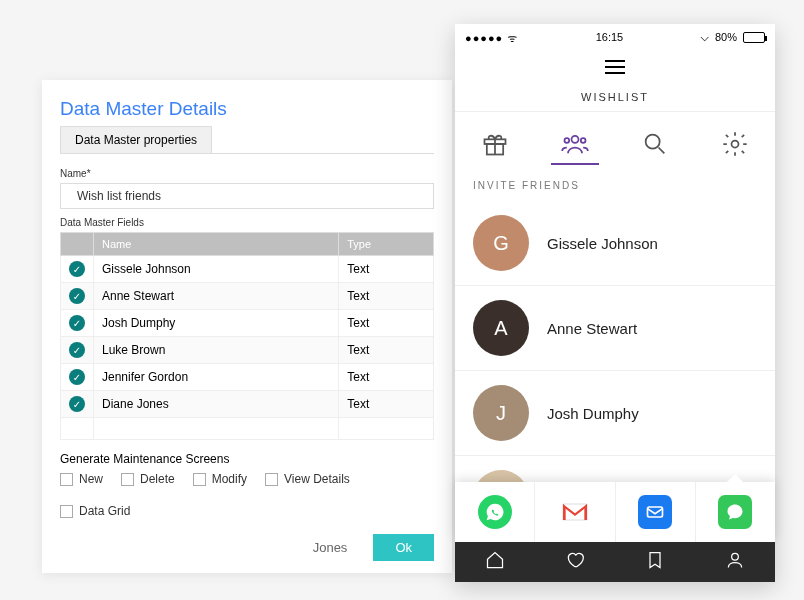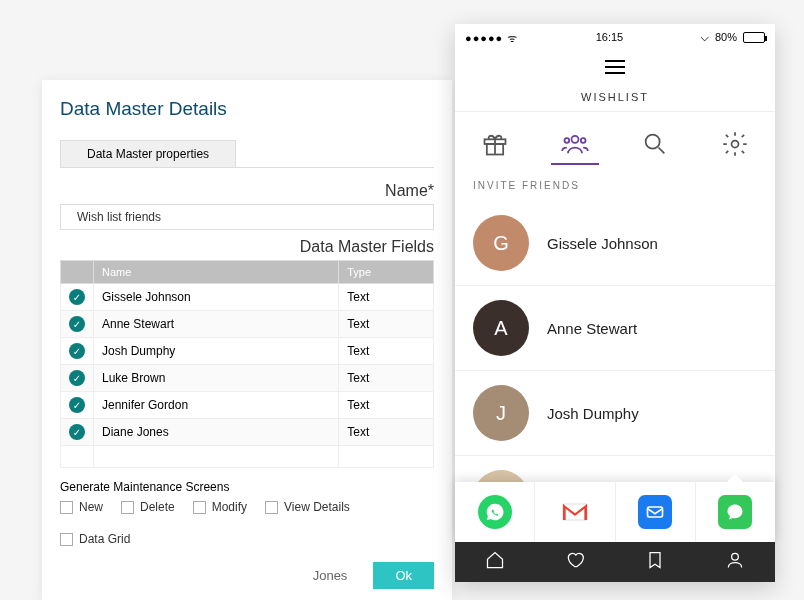--- a/index.html
+++ b/index.html
@@ -1,23 +1,23 @@
 <!DOCTYPE html>
 <html><head>
 <meta charset="utf-8">
 <style>
 * { box-sizing: border-box; margin: 0; padding: 0; }
 body { font-family: -apple-system, "Segoe UI", Arial, sans-serif; background: #f5f5f5; width: 804px; height: 600px; position: relative; overflow: hidden; }
 
 
 .dialog { position: absolute; left: 42px; top: 80px; width: 410px; background: #fff; box-shadow: 0 2px 12px rgba(0,0,0,.08); padding: 18px 18px 12px 18px; }
-.dialog-title { font-size: 19px; font-weight: 300; color: #0c4a6e; margin-bottom: 20px; }
-.tab { display: inline-block; background: #f0f0f0; padding: 6px 26px; font-size: 12px; border: 1px solid #ddd; border-bottom: none; }
+.dialog-title { font-size: 19px; font-weight: 300; color: #3b82f6; margin-bottom: 6px; }
+.tab { display: inline-block; background: #f0f0f0; padding: 6px 14px; font-size: 12px; border: 1px solid #ddd; border-bottom: none; }
 .tab-line { border-bottom: 1px solid #ddd; margin-bottom: 14px; }
-.field-label { font-size: 16px; color: #333; margin: 8px 0 4px; text-align: right; }
+.field-label { font-size: 10px; color: #333; margin: 8px 0 4px; }
 .input { width: 100%; border: 1px solid #ddd; font-size: 12px; padding: 5px 16px; color: #333; background: #fff; }
 .table { width: 100%; border-collapse: collapse; margin-top: 4px; }
 .table th { background: #bfbfbf; color: #fff; font-size: 11px; font-weight: 400; text-align: left; padding: 5px 8px; border: 1px solid #ddd; }
 .th-check { width: 28px; }
 .table td { font-size: 12px; padding: 5px 8px; border: 1px solid #eee; background: #fff; }
 .table tr:nth-child(even) td { background: #fafafa; }
 .check-circle { width: 16px; height: 16px; border-radius: 50%; background: #0a7d7d; display: inline-flex; align-items: center; justify-content: center; color: #fff; font-size: 10px; }
 .table tr.empty td { height: 22px; background: #fff; }
 .section-label { font-size: 12px; margin: 12px 0 6px; }
 .checkbox-row { display: flex; gap: 18px; flex-wrap: wrap; font-size: 12px; color: #333; }

